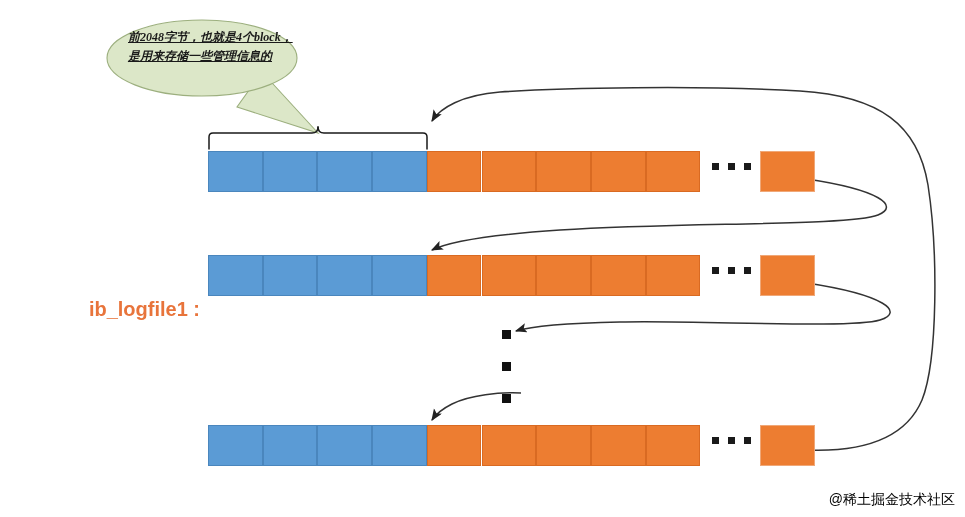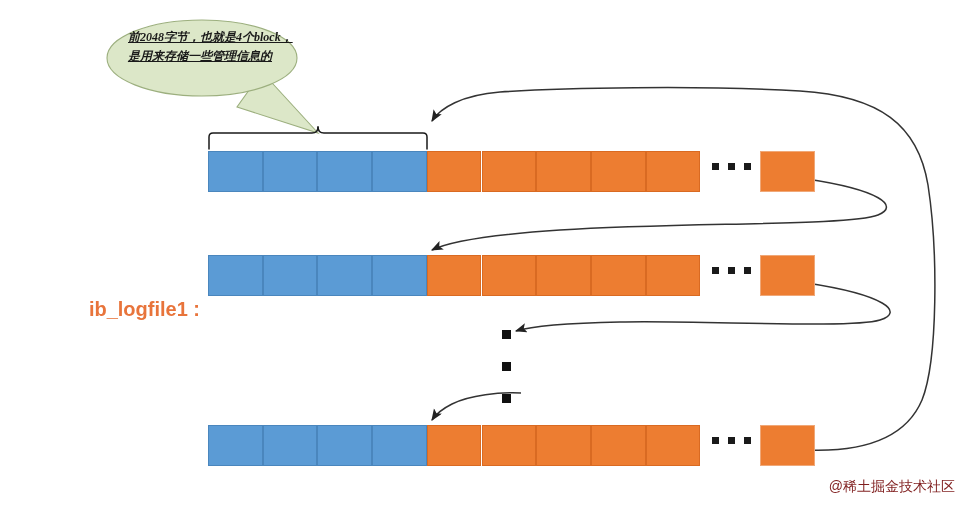--- a/index.html
+++ b/index.html
@@ -111,24 +111,24 @@
     width: 9px;
     height: 9px;
     background: #111111;
     margin-bottom: 23px;
   }
 
   
   .watermark {
     position: absolute;
     right: 10px;
-    bottom: 21px;
+    bottom: 8px;
     font-family: "Liberation Sans", sans-serif;
     font-size: 14px;
-    color: #7f1d1d;
+    color: #000000;
     white-space: nowrap;
   }
 </style>
 </head>
 <body>
 
 <div id="stage">
 
   <svg id="diagram-svg" viewBox="0 0 965 517">
     <defs>

